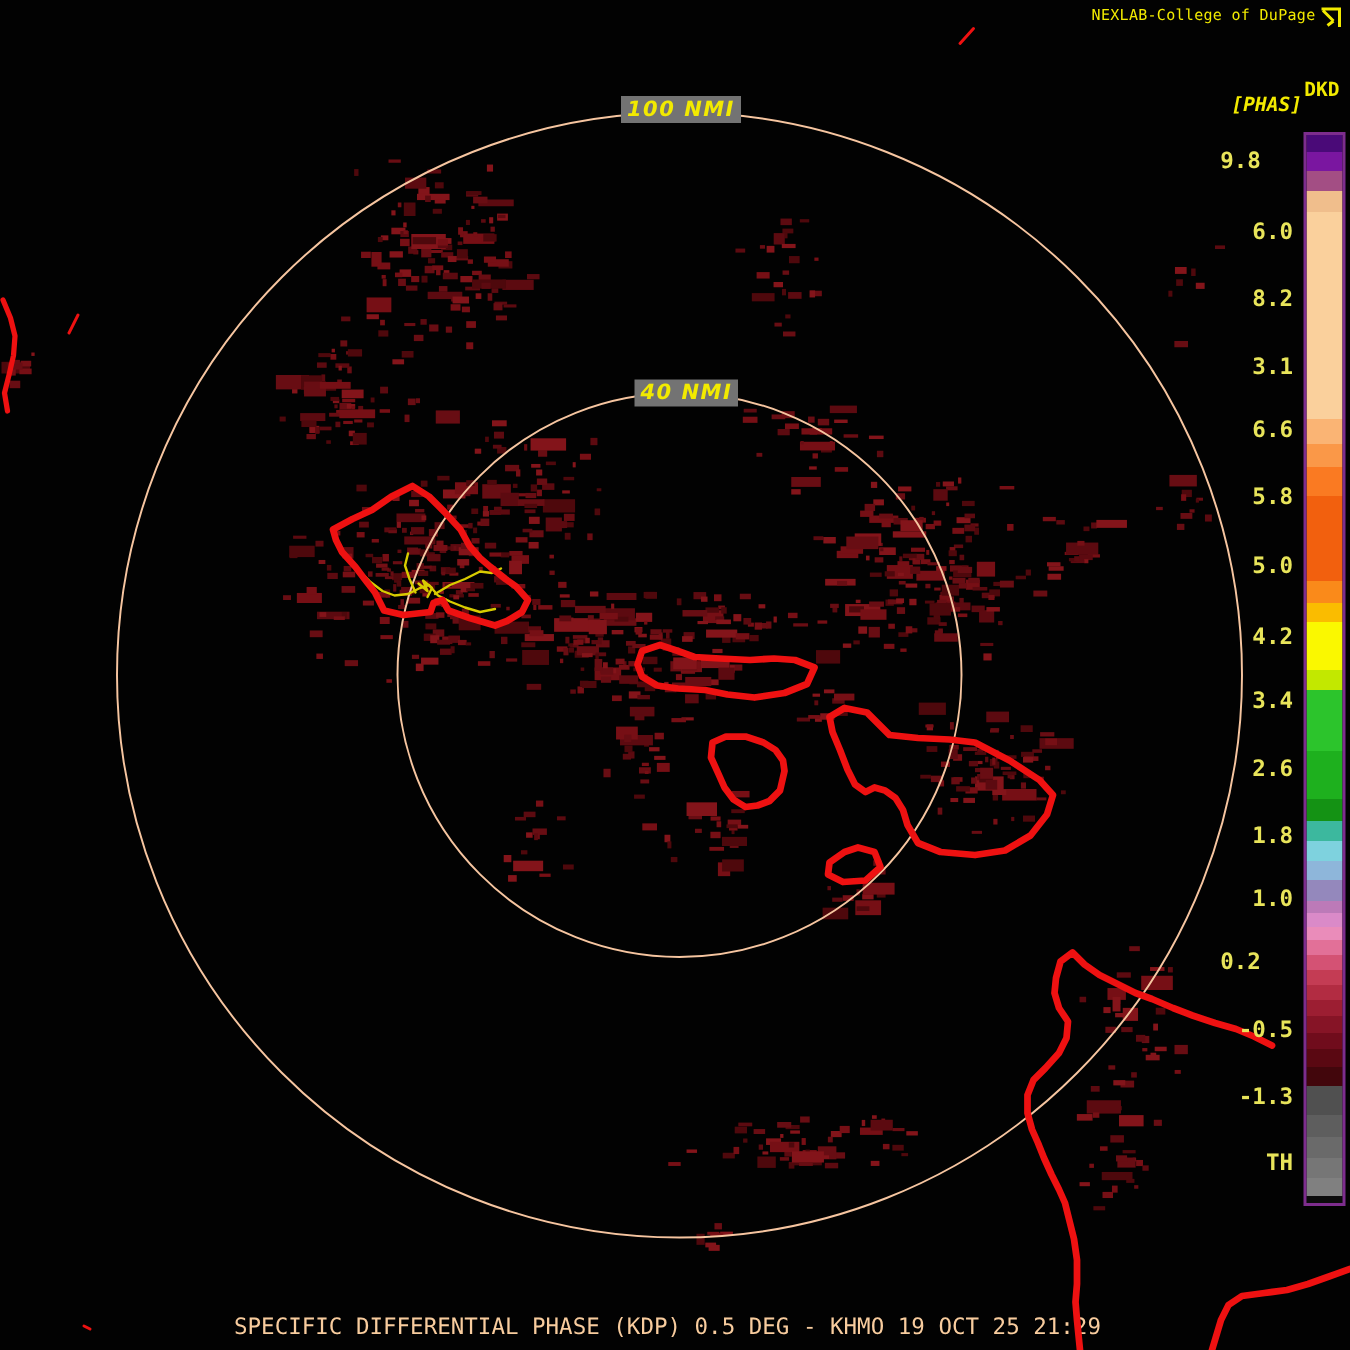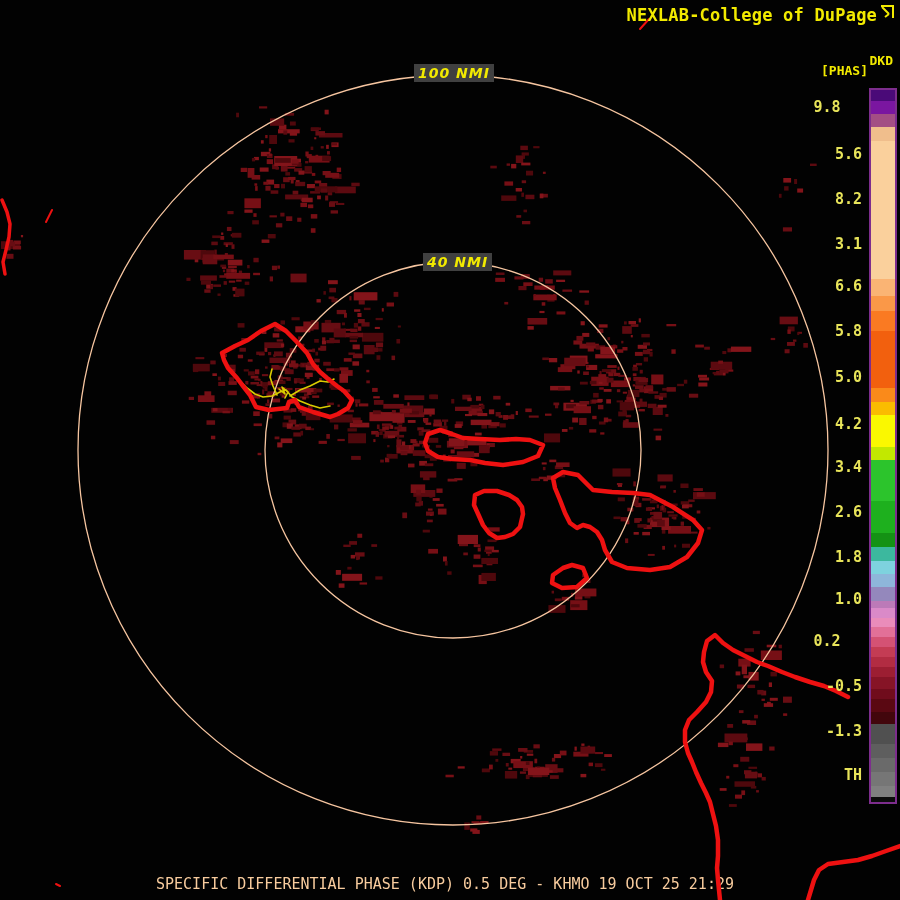--- a/index.html
+++ b/index.html
@@ -1,30 +1,30 @@
 <!DOCTYPE html>
 <html style="--background: #020202; --ring: #f6c5a0; --island-red: #ee1111; --label-yellow: #f2ea00; --scale-yellow: #e8e45a; --caption-cream: #f8cc9e; --colorbar-border: #7d2d8d; --road-yellow: #d8cc00;"><head>
 <meta charset="utf-8">
 <style>
   html,body{margin:0;padding:0;background:#000;}
   .stage{position:relative;width:900px;height:900px;background:var(--background,#000);overflow:hidden;
          font-family:"DejaVu Sans Mono", monospace;}
   .stage svg.scene{position:absolute;left:0;top:0;}
   .caption{position:absolute;left:156px;top:875px;font-size:15px;letter-spacing:0;
            color:var(--caption-cream);white-space:pre;}
-  .ring-label{position:absolute;background:#404040;color:var(--label-yellow);
+  .ring-label{position:absolute;background:#737373;color:var(--label-yellow);
               font:bold italic 14px "DejaVu Sans", sans-serif;letter-spacing:1px;
               padding:1px 4px;}
   .ring-label.outer{left:414px;top:64px;}
   .ring-label.inner{left:423px;top:253px;}
-  .nexlab{position:absolute;top:5px;right:23px;font-weight:bold;font-size:17px;
+  .nexlab{position:absolute;top:5px;right:23px;font-weight:normal;font-size:10px;
           color:var(--label-yellow);letter-spacing:0.2px;}
   .cod-logo{position:absolute;top:3px;right:4px;width:17px;height:17px;}
   .unit-dkd{position:absolute;top:53px;right:7px;font-weight:bold;font-size:13px;color:var(--label-yellow);}
-  .unit-phase{position:absolute;top:63px;right:32px;font-weight:bold;font-size:13px;color:var(--label-yellow);}
+  .unit-phase{position:absolute;top:63px;right:32px;font-weight:bold;font-size:13px;color:var(--label-yellow);font-style:italic;}
   .colorbar{position:absolute;left:869px;top:88px;width:24px;height:712px;
             border:2px solid var(--colorbar-border);}
   .scale-label{position:absolute;right:38px;width:70px;text-align:right;
                font-weight:bold;font-size:15px;color:var(--scale-yellow);}
 </style>
 </head>
 <body>
 
 <div class="stage">
 
@@ -1115,21 +1115,21 @@
   <svg class="cod-logo" viewBox="0 0 17 17">
     <path d="M2 3 H14 V15 M3 4 L10 11 M10 11 L6 14" fill="none" stroke="var(--label-yellow)" stroke-width="2"></path>
   </svg>
 
   <div class="unit-dkd">DKD</div>
   <div class="unit-phase">[PHAS]</div>
 
   <div class="colorbar" style="background: linear-gradient(rgb(74, 10, 120) 0%, rgb(74, 10, 120) 1.6%, rgb(122, 22, 160) 1.6%, rgb(122, 22, 160) 3.4%, rgb(163, 78, 132) 3.4%, rgb(163, 78, 132) 5.2%, rgb(240, 190, 140) 5.2%, rgb(240, 190, 140) 7.2%, rgb(250, 208, 156) 7.2%, rgb(250, 208, 156) 26.6%, rgb(250, 180, 116) 26.6%, rgb(250, 180, 116) 28.9%, rgb(250, 152, 72) 28.9%, rgb(250, 152, 72) 31.1%, rgb(250, 122, 34) 31.1%, rgb(250, 122, 34) 33.8%, rgb(242, 96, 14) 33.8%, rgb(242, 96, 14) 41.8%, rgb(250, 138, 26) 41.8%, rgb(250, 138, 26) 43.8%, rgb(250, 188, 0) 43.8%, rgb(250, 188, 0) 45.6%, rgb(250, 248, 0) 45.6%, rgb(250, 248, 0) 50.1%, rgb(194, 232, 0) 50.1%, rgb(194, 232, 0) 52%, rgb(44, 196, 44) 52%, rgb(44, 196, 44) 57.7%, rgb(30, 176, 30) 57.7%, rgb(30, 176, 30) 62.2%, rgb(20, 146, 20) 62.2%, rgb(20, 146, 20) 64.2%, rgb(60, 184, 158) 64.2%, rgb(60, 184, 158) 66.1%, rgb(126, 210, 222) 66.1%, rgb(126, 210, 222) 68%, rgb(142, 182, 218) 68%, rgb(142, 182, 218) 69.8%, rgb(148, 136, 188) 69.8%, rgb(148, 136, 188) 71.7%, rgb(188, 122, 184) 71.7%, rgb(188, 122, 184) 72.8%, rgb(218, 138, 200) 72.8%, rgb(218, 138, 200) 74.2%, rgb(234, 140, 186) 74.2%, rgb(234, 140, 186) 75.4%, rgb(226, 112, 152) 75.4%, rgb(226, 112, 152) 76.8%, rgb(212, 82, 116) 76.8%, rgb(212, 82, 116) 78.2%, rgb(196, 60, 84) 78.2%, rgb(196, 60, 84) 79.6%, rgb(178, 44, 66) 79.6%, rgb(178, 44, 66) 81%, rgb(156, 30, 50) 81%, rgb(156, 30, 50) 82.5%, rgb(134, 20, 38) 82.5%, rgb(134, 20, 38) 84.1%, rgb(112, 12, 28) 84.1%, rgb(112, 12, 28) 85.6%, rgb(90, 8, 18) 85.6%, rgb(90, 8, 18) 87.3%, rgb(66, 6, 12) 87.3%, rgb(66, 6, 12) 89%, rgb(80, 80, 80) 89%, rgb(80, 80, 80) 91.8%, rgb(94, 94, 94) 91.8%, rgb(94, 94, 94) 93.8%, rgb(106, 106, 106) 93.8%, rgb(106, 106, 106) 95.8%, rgb(118, 118, 118) 95.8%, rgb(118, 118, 118) 97.7%, rgb(128, 128, 128) 97.7%, rgb(128, 128, 128) 99.3%, rgb(12, 12, 12) 99.3%, rgb(12, 12, 12) 100%);"></div>
   <div>
       <div class="scale-label" style="top: 98px; text-align: center;">9.8</div>
-      <div class="scale-label" style="top: 145px;">5.6</div>
+      <div class="scale-label" style="top: 145px;">6.0</div>
       <div class="scale-label" style="top: 190px;">8.2</div>
       <div class="scale-label" style="top: 235px;">3.1</div>
       <div class="scale-label" style="top: 277px;">6.6</div>
       <div class="scale-label" style="top: 322px;">5.8</div>
       <div class="scale-label" style="top: 368px;">5.0</div>
       <div class="scale-label" style="top: 415px;">4.2</div>
       <div class="scale-label" style="top: 458px;">3.4</div>
       <div class="scale-label" style="top: 503px; text-align: right;">2.6</div>
       <div class="scale-label" style="top: 548px;">1.8</div>
       <div class="scale-label" style="top: 590px;">1.0</div>

